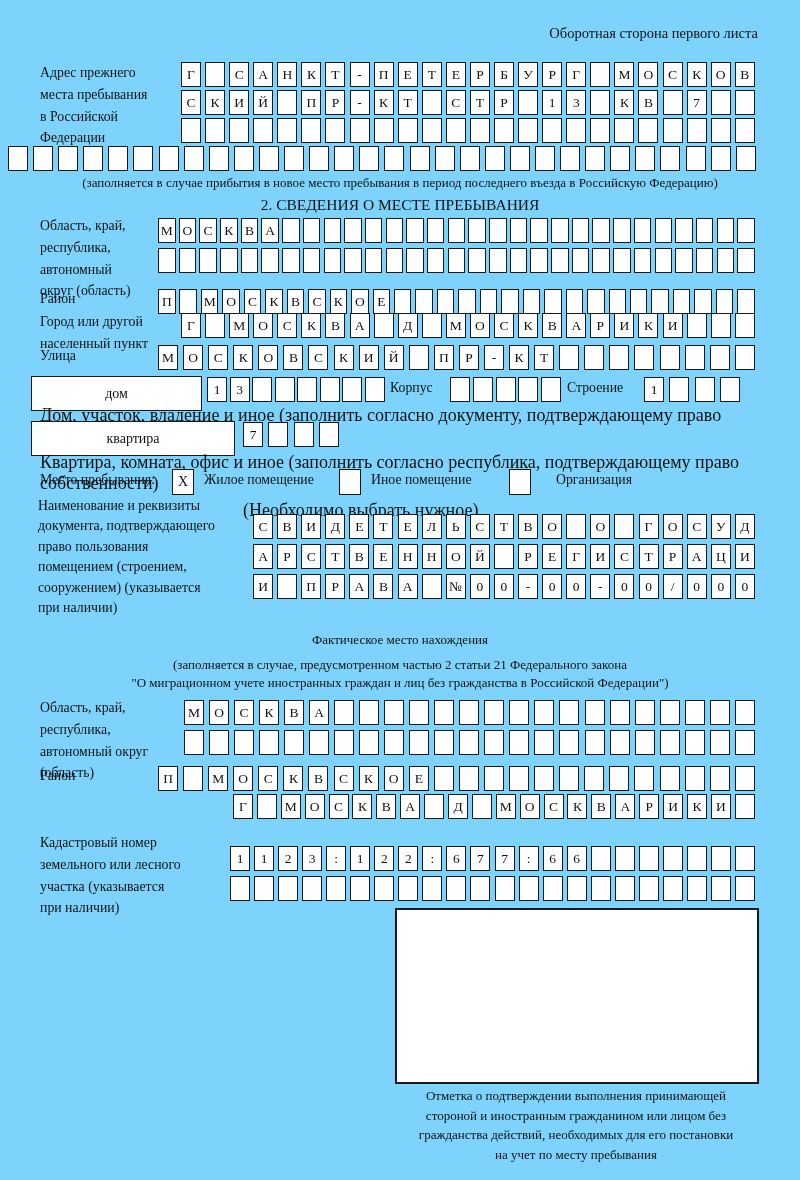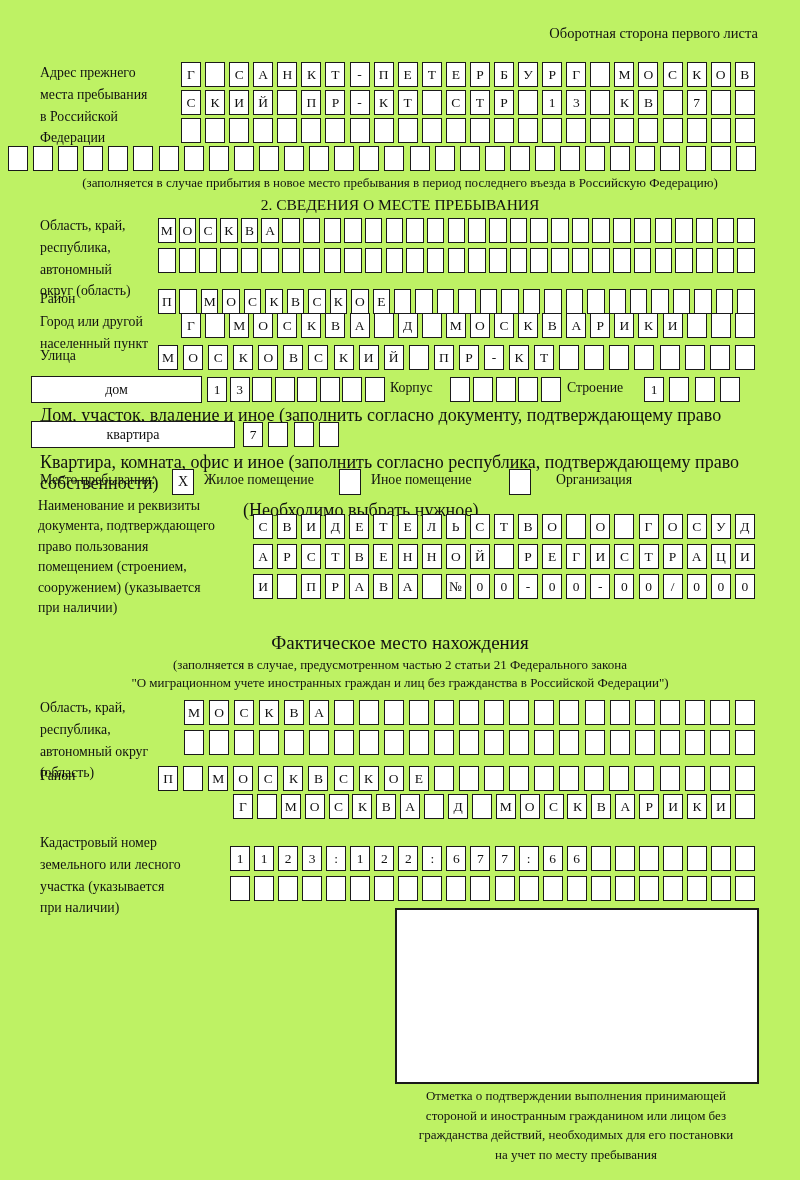--- a/index.html
+++ b/index.html
@@ -1,27 +1,27 @@
 <!DOCTYPE html>
 <html><head>
 <meta charset="utf-8">
 <style>
   html,body{margin:0;padding:0;background:#fff;}
-  .page{position:relative;width:800px;height:1180px;background:#bef264;
+  .page{position:relative;width:800px;height:1180px;background:#7dd3fc;
         font-family:"Liberation Serif","DejaVu Serif",serif;color:#111;overflow:hidden;}
   .note{position:absolute;top:25px;right:42px;font-size:14.5px;}
   .lbl{position:absolute;font-size:13.8px;line-height:21.8px;white-space:pre-line;}
   .cap{position:absolute;font-size:18px;}
   .cap-center{position:absolute;left:0;width:800px;text-align:center;font-size:13px;}
   .h-bold{position:absolute;left:0;width:800px;text-align:center;font-weight:normal;font-size:15.5px;}
   .row{position:absolute;display:flex;justify-content:space-between;}
   .cell{box-sizing:border-box;width:20px;height:25px;border:1.7px solid #1a1a1a;
         display:flex;align-items:center;justify-content:center;font-size:13.5px;background:#fff;}
   .dense .cell{width:17.5px;}
-  .widebox{position:absolute;box-sizing:border-box;border:1.7px solid #1a1a1a;height:27px;
+  .widebox{position:absolute;box-sizing:border-box;border:1.7px solid #1a1a1a;height:35px;
         display:flex;align-items:center;justify-content:center;font-size:14px;background:#fff;text-align:right;}
   .chk{position:absolute;box-sizing:border-box;width:22px;height:26px;border:1.7px solid #1a1a1a;
         display:flex;align-items:center;justify-content:center;font-size:14px;background:#fff;}
   .inl{position:absolute;font-size:13.8px;}
   .stamp{position:absolute;left:395px;top:908px;width:360px;height:172px;
         border:2.2px solid #1a1a1a;background:#fff;}
   .stampcap{position:absolute;left:383px;top:1086px;width:386px;text-align:center;
         font-size:13px;line-height:19.5px;white-space:pre-line;}
 </style>
 </head>
@@ -420,21 +420,21 @@
       <div class="cell">0</div>
       <div class="cell">-</div>
       <div class="cell">0</div>
       <div class="cell">0</div>
       <div class="cell">/</div>
       <div class="cell">0</div>
       <div class="cell">0</div>
       <div class="cell">0</div>
     </div>
 
-  <div class="h-bold" style="top:632px;font-size:19px">Фактическое место нахождения</div>
+  <div class="h-bold" style="top:632px;font-size:13px">Фактическое место нахождения</div>
   <div class="cap-center" style="top:657px">(заполняется в случае, предусмотренном частью 2 статьи 21 Федерального закона</div>
   <div class="cap-center" style="top:675px">"О миграционном учете иностранных граждан и лиц без гражданства в Российской Федерации")</div>
 
   <div class="lbl" style="left:40px;top:697px;width:145px">Область, край,
 республика,
 автономный округ
 (область)</div>
   <div class="row" style="left:184px;top:700px;width:571px">
       <div class="cell">М</div>
       <div class="cell">О</div>

